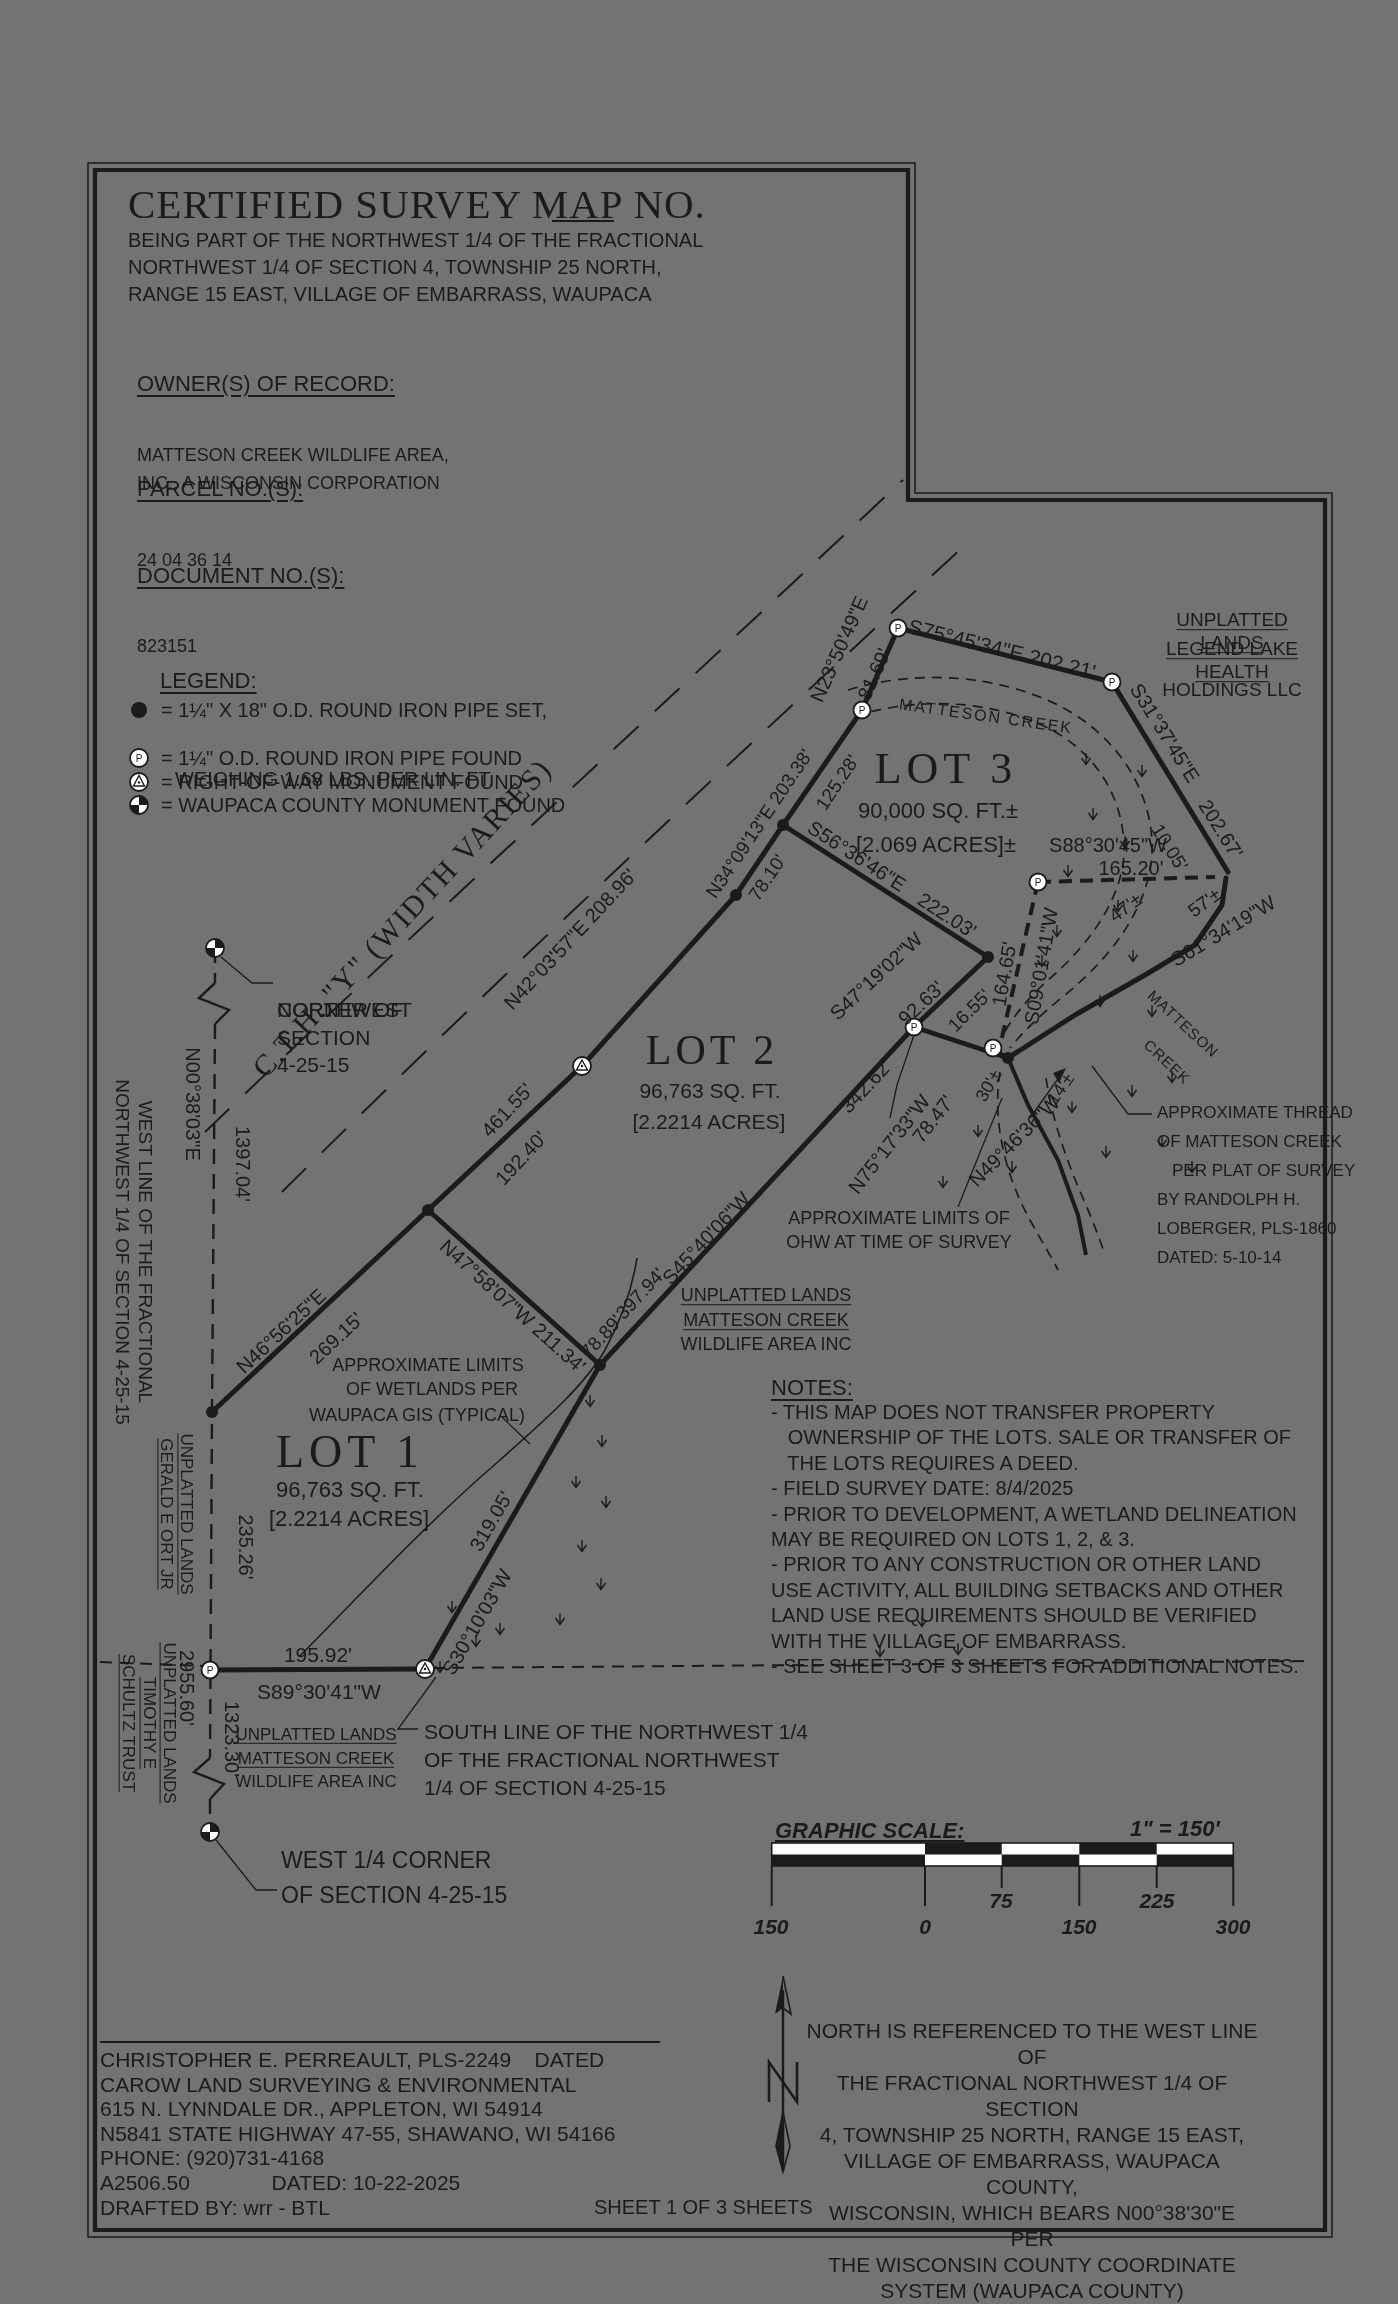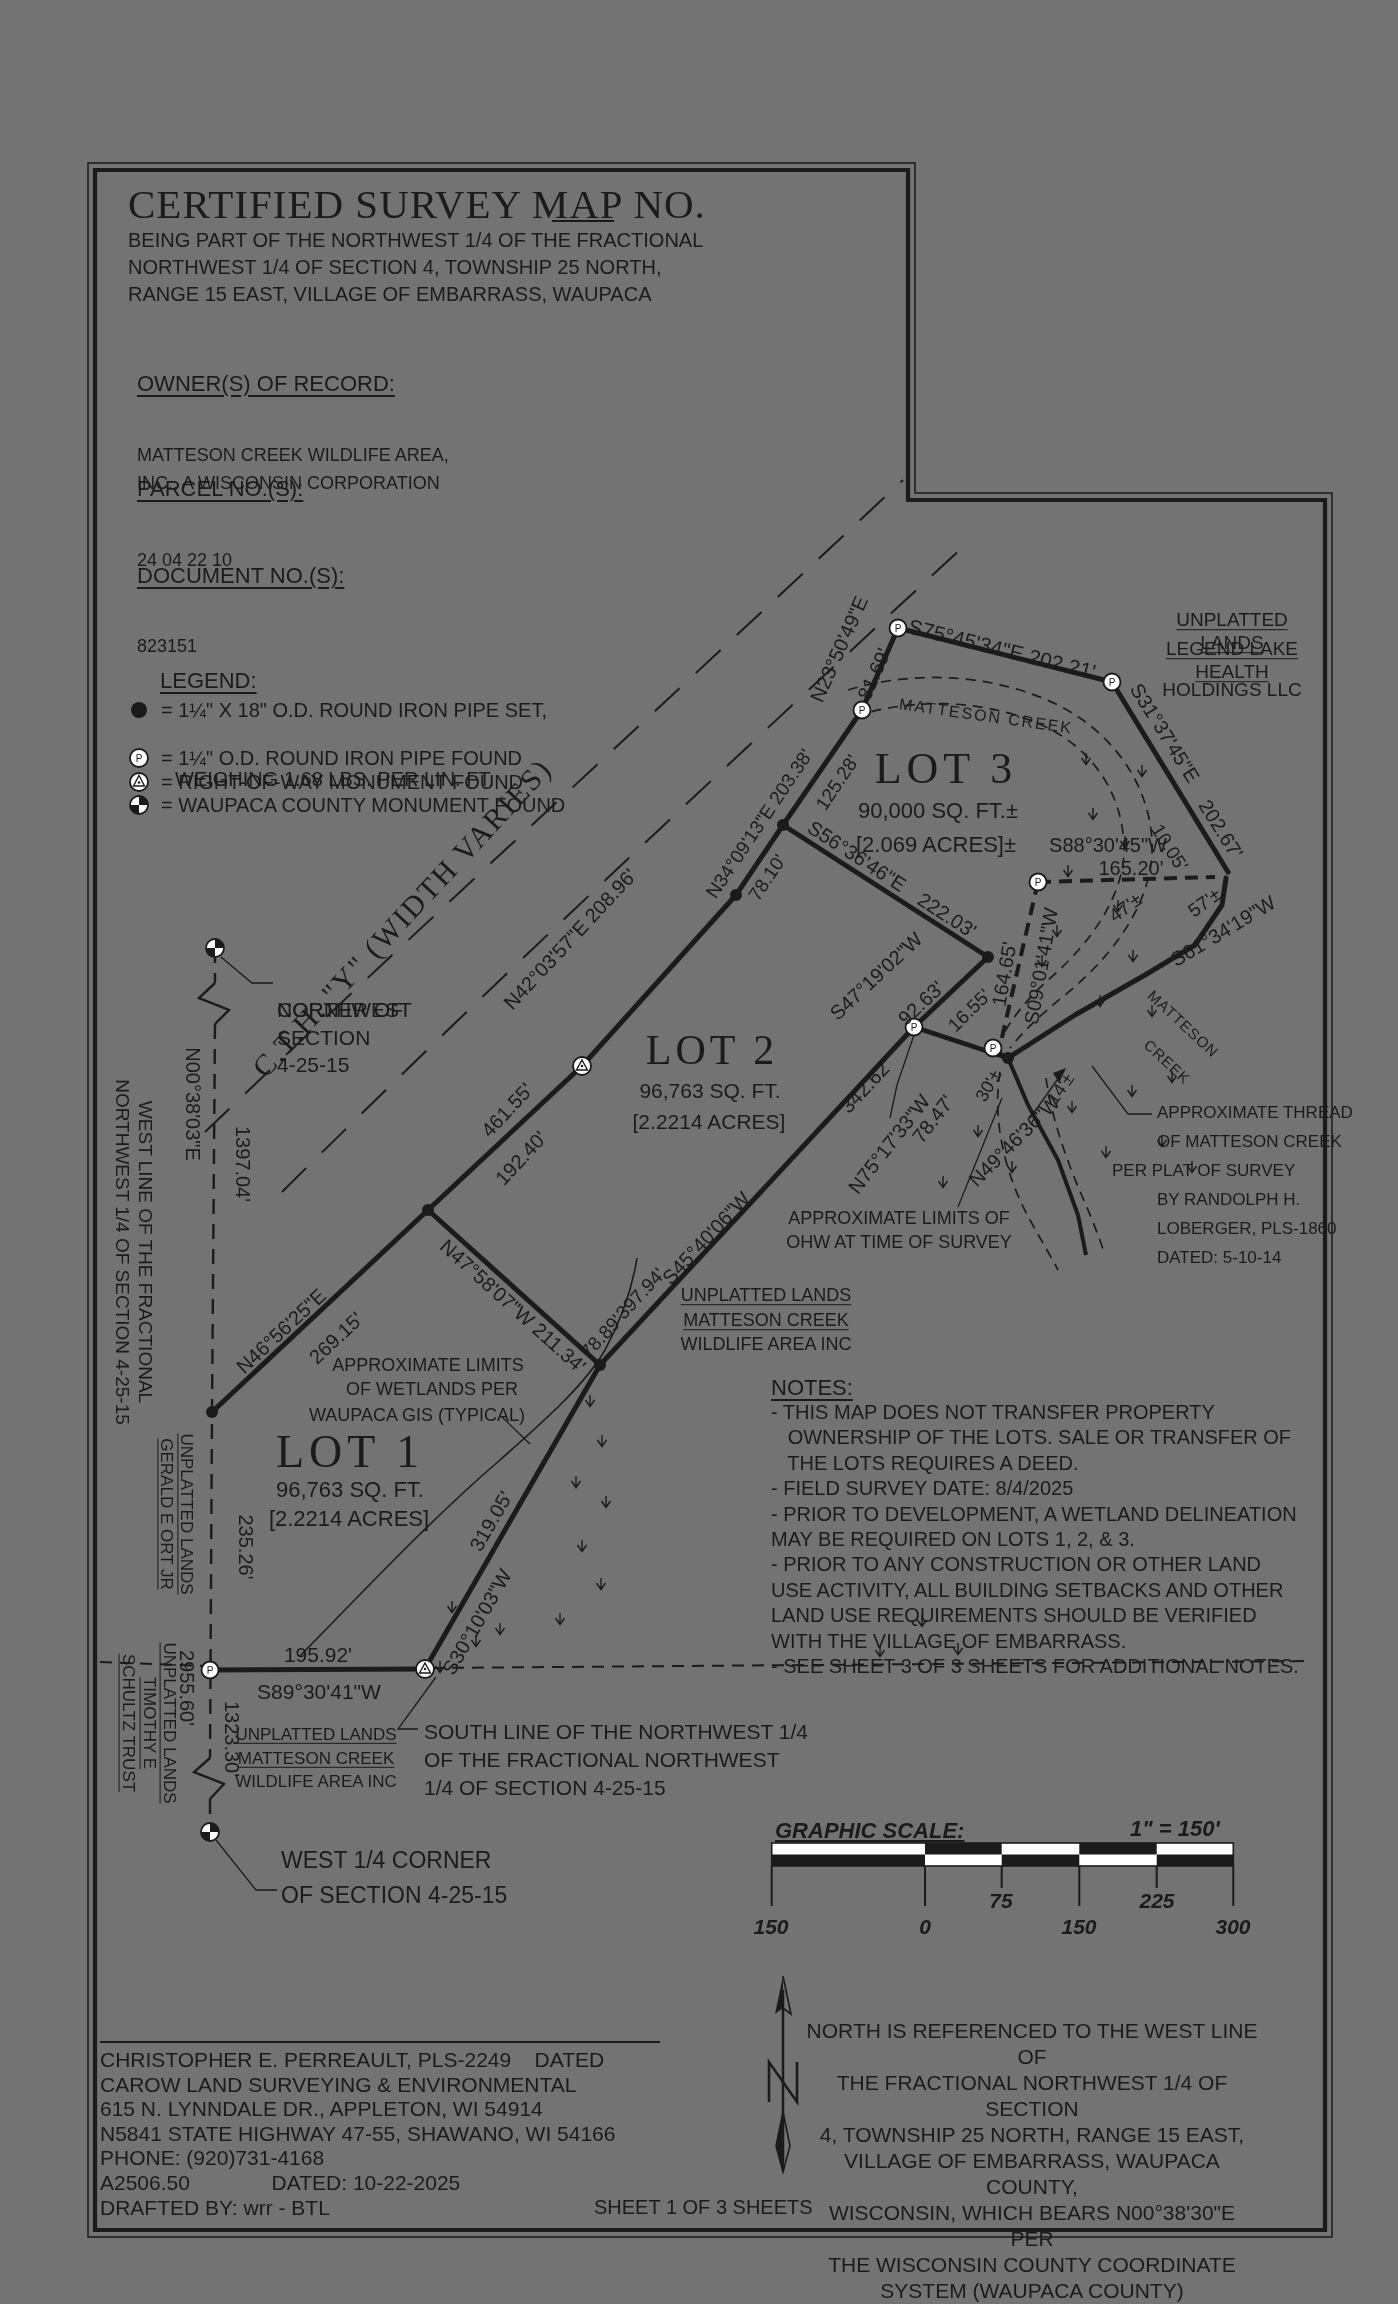--- a/index.html
+++ b/index.html
@@ -219,21 +219,21 @@
     <div class="blk title-row"><span>CERTIFIED SURVEY MAP NO.</span></div>
     <div class="blk subtitle">
         <div>BEING PART OF THE NORTHWEST 1/4 OF THE FRACTIONAL</div>
         <div>NORTHWEST 1/4 OF SECTION 4, TOWNSHIP 25 NORTH,</div>
         <div>RANGE 15 EAST, VILLAGE OF EMBARRASS, WAUPACA</div>
       </div>
 
     <div class="blk admin-h owner-h">OWNER(S) OF RECORD:</div>
     <div class="blk admin-v owner-v"><div>MATTESON CREEK WILDLIFE AREA,</div><div>INC., A WISCONSIN CORPORATION</div></div>
     <div class="blk admin-h parcel-h">PARCEL NO.(S):</div>
-    <div class="blk admin-v parcel-v">24 04 22 10</div>
+    <div class="blk admin-v parcel-v">24 04 36 14</div>
     <div class="blk admin-h doc-h">DOCUMENT NO.(S):</div>
     <div class="blk admin-v doc-v">823151</div>
 
     <div class="blk admin-h legend-h">LEGEND:</div>
     <div class="legend-row" style="left:127px;top:699px;">
       <svg class="sym" width="24" height="24">
           <circle cx="12" cy="12" r="8" fill="#1b1b1b"></circle>
         </svg>
       <div><div>= 1¼" X 18" O.D. ROUND IRON PIPE SET,</div>
            <div style="padding-left:14px;">WEIGHING 1.68 LBS. PER LIN. FT.</div></div>
@@ -314,21 +314,21 @@
         <div class="mlab" style="left: 989px; top: 1086px; font-size: 18px; transform: translate(-50%, -50%) rotate(-60deg);">30'±</div>
         <div class="mlab" style="left: 1061px; top: 1089px; font-size: 18px; transform: translate(-50%, -50%) rotate(-55deg);">14'±</div>
         <div class="mlab" style="left: 1014px; top: 1141px; font-size: 20px; transform: translate(-50%, -50%) rotate(-45deg);">N49°46'36"W</div>
         <div class="mlab" style="left: 889px; top: 1144px; font-size: 20px; transform: translate(-50%, -50%) rotate(-52deg);">N75°17'33"W</div>
         <div class="mlab" style="left: 933px; top: 1119px; font-size: 20px; transform: translate(-50%, -50%) rotate(-52deg);">78.47'</div>
         <div class="mlab" style="left: 866px; top: 1086px; font-size: 20px; transform: translate(-50%, -50%) rotate(-47deg);">342.62'</div>
         <div class="mlab" style="left: 1183px; top: 1024px; font-size: 15px; letter-spacing: 1px; transform: translate(-50%, -50%) rotate(43deg);">MATTESON</div>
         <div class="mlab" style="left: 1167px; top: 1062px; font-size: 15px; letter-spacing: 1px; transform: translate(-50%, -50%) rotate(43deg);">CREEK</div>
         <div class="mlab left" style="left: 1157px; top: 1113px; font-size: 17px; transform: translate(0px, -50%);">APPROXIMATE THREAD</div>
         <div class="mlab left" style="left: 1157px; top: 1142px; font-size: 17px; transform: translate(0px, -50%);">OF MATTESON CREEK</div>
-        <div class="mlab left" style="left: 1112px; top: 1171px; font-size: 17px; transform: translate(0px, -50%);">PER PLAT OF SURVEY</div>
+        <div class="mlab left" style="left: 1172px; top: 1171px; font-size: 17px; transform: translate(0px, -50%);">PER PLAT OF SURVEY</div>
         <div class="mlab left" style="left: 1157px; top: 1200px; font-size: 17px; transform: translate(0px, -50%);">BY RANDOLPH H.</div>
         <div class="mlab left" style="left: 1157px; top: 1229px; font-size: 17px; transform: translate(0px, -50%);">LOBERGER, PLS-1860</div>
         <div class="mlab left" style="left: 1157px; top: 1258px; font-size: 17px; transform: translate(0px, -50%);">DATED: 5-10-14</div>
         <div class="mlab" style="left: 899px; top: 1219px; font-size: 18px; transform: translate(-50%, -50%);">APPROXIMATE LIMITS OF</div>
         <div class="mlab" style="left: 899px; top: 1243px; font-size: 18px; transform: translate(-50%, -50%);">OHW AT TIME OF SURVEY</div>
         <div class="mlab serif" style="left: 712px; top: 1050px; font-size: 42px; letter-spacing: 4px; transform: translate(-50%, -50%);">LOT 2</div>
         <div class="mlab" style="left: 710px; top: 1091px; font-size: 21px; transform: translate(-50%, -50%);">96,763 SQ. FT.</div>
         <div class="mlab" style="left: 709px; top: 1122px; font-size: 21px; transform: translate(-50%, -50%);">[2.2214 ACRES]</div>
         <div class="mlab" style="left: 570px; top: 939px; font-size: 20px; transform: translate(-50%, -50%) rotate(-47deg);">N42°03'57"E  208.96'</div>
         <div class="mlab serif" style="left: 402px; top: 918px; font-size: 30px; letter-spacing: 2px; transform: translate(-50%, -50%) rotate(-47deg);">C.T.H. "Y" (WIDTH VARIES)</div>

